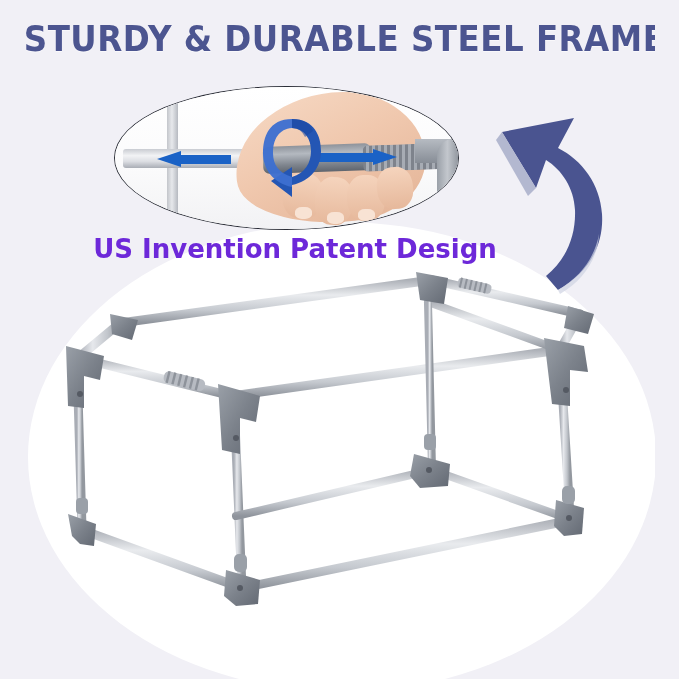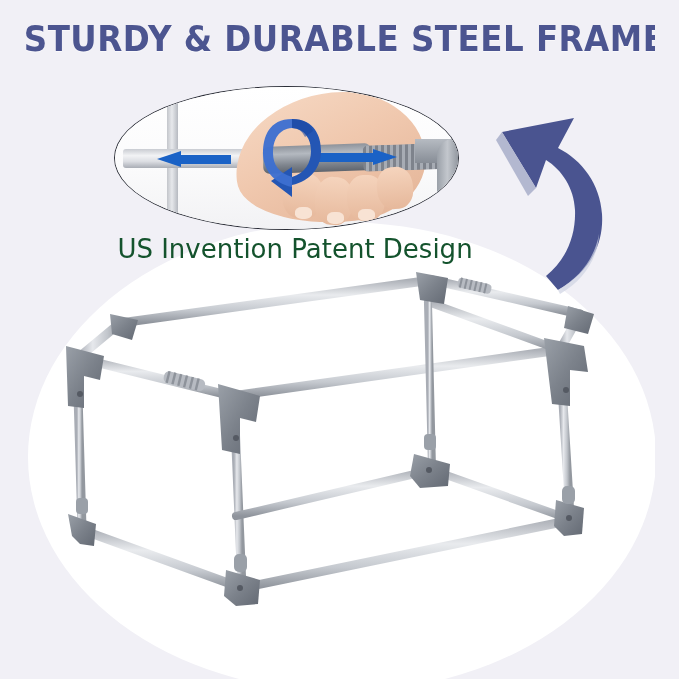--- a/index.html
+++ b/index.html
@@ -45,23 +45,23 @@
   }
 
   
   .caption {
     position: absolute;
     left: 0;
     top: 234px;
     width: 590px;
     text-align: center;
     font-family: "DejaVu Sans", sans-serif;
-    font-weight: normal;
+    font-weight: bold;
     font-size: 26px;
-    color: #14532d;
+    color: #6d28d9;
     white-space: nowrap;
   }
 
   
   .inset-wrap {
     position: absolute;
     left: 114px;
     top: 86px;
     width: 345px;
     height: 144px;

